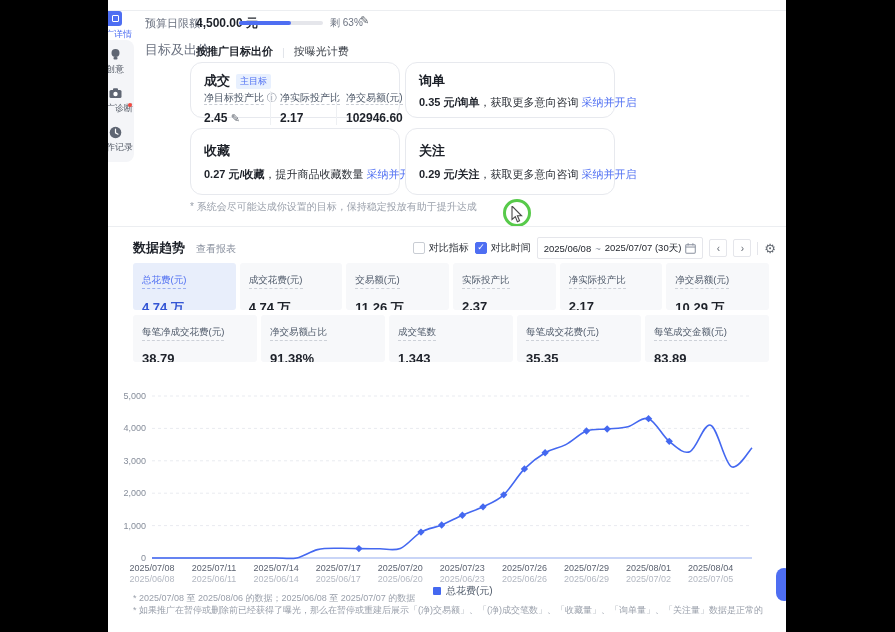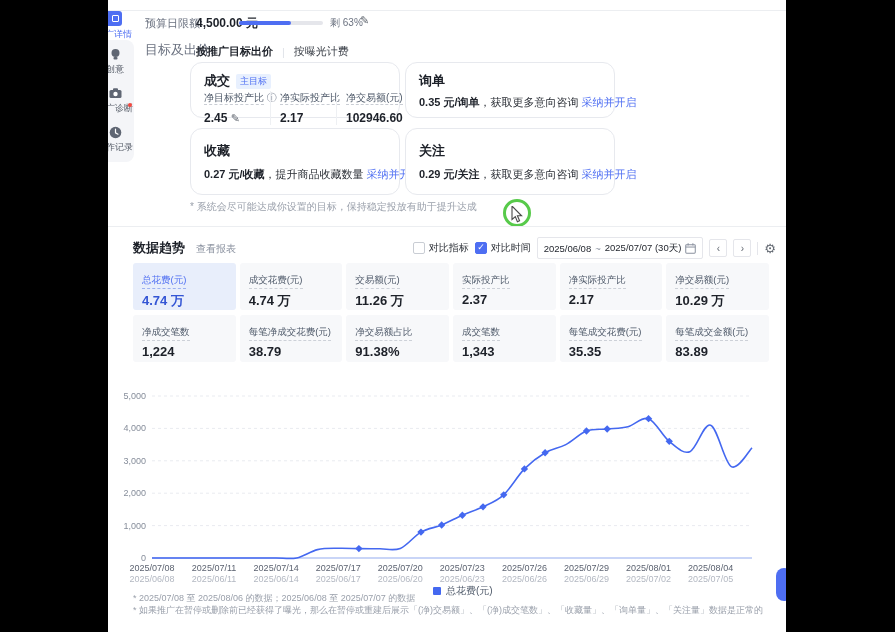--- a/index.html
+++ b/index.html
@@ -55,21 +55,21 @@
 .cb.checked::after{content:"✓";position:absolute;left:1.5px;top:-1px;color:#fff;font-size:9px}
 .cblabel{font-size:10px;color:#2b2f36}
 .datebox{display:flex;align-items:center;gap:4px;border:1px solid #e5e6eb;border-radius:2px;height:22px;padding:0 6px;font-size:9.5px;color:#1d2129;white-space:nowrap}
 .navbtn{width:18px;height:18px;border:1px solid #e5e6eb;border-radius:2px;display:flex;align-items:center;justify-content:center;font-size:10px;color:#646a73;cursor:pointer;background:#fff}
 .vsep{width:1px;height:13px;background:#e5e6eb}
 .gear{font-size:13px;color:#646a73;cursor:pointer}
 
 .tile-row{position:absolute;left:25px;width:636px;height:47px;display:flex;gap:4px}
 .tile{flex:1;background:#f7f8fa;border-radius:3px;padding:6px 9px;cursor:pointer;overflow:hidden}
 .t-label{font-size:9.5px;color:#4e5969;display:inline-block;border-bottom:1px dashed #cdd1d8;padding-bottom:1px;white-space:nowrap}
-.t-value{font-size:13px;font-weight:bold;color:#1d2129;margin-top:3px}
+.t-value{font-size:13px;font-weight:bold;color:#1d2129;margin-top:10px}
 .t-sub{font-size:9px;color:#8a919f;margin-top:2px}
 .tile.selected{background:#e8eefb}
 .tile.selected .t-label{color:#4e6ef2;border-bottom-color:#9db1f2}
 .tile.selected .t-value{color:#3355d4}
 
 #trend-chart{position:absolute;left:0;top:385px}
 .legend{left:325px;top:584px;display:flex;align-items:center;gap:5px}
 .legend .swatch{width:8px;height:8px;border-radius:1px;background:#4468f0}
 .legend .ltext{font-size:10px;color:#4e5969}
 .fnote{left:25px;font-size:9px;color:#9aa0ab;white-space:nowrap}
@@ -217,21 +217,20 @@
 
     <div class="tile-row" id="tiles-1" style="top:263px">
         <div class="tile selected"><div class="t-label">总花费(元)</div><div class="t-value">4.74 万</div></div>
         <div class="tile"><div class="t-label">成交花费(元)</div><div class="t-value">4.74 万</div></div>
         <div class="tile"><div class="t-label">交易额(元)</div><div class="t-value">11.26 万</div></div>
         <div class="tile"><div class="t-label">实际投产比</div><div class="t-value">2.37</div><div class="t-sub">0.00</div></div>
         <div class="tile"><div class="t-label">净实际投产比</div><div class="t-value">2.17</div><div class="t-sub">0.00</div></div>
         <div class="tile"><div class="t-label">净交易额(元)</div><div class="t-value">10.29 万</div></div>
       </div>
     <div class="tile-row" id="tiles-2" style="top:315px">
-        <div class="tile"><div class="t-label">净成交笔数</div><div class="t-value">1,224</div><div class="t-sub">0</div></div>
         <div class="tile"><div class="t-label">每笔净成交花费(元)</div><div class="t-value">38.79</div><div class="t-sub">0.00</div></div>
         <div class="tile"><div class="t-label">净交易额占比</div><div class="t-value">91.38%</div><div class="t-sub">0.00%</div></div>
         <div class="tile"><div class="t-label">成交笔数</div><div class="t-value">1,343</div><div class="t-sub">0</div></div>
         <div class="tile"><div class="t-label">每笔成交花费(元)</div><div class="t-value">35.35</div><div class="t-sub">0.00</div></div>
         <div class="tile"><div class="t-label">每笔成交金额(元)</div><div class="t-value">83.89</div><div class="t-sub">0.00</div></div>
       </div>
 
     <svg id="trend-chart" width="678" height="215" viewBox="0 0 678 215">
         <line x1="44" y1="173" x2="644" y2="173" stroke="#dde0e6" stroke-width="1" stroke-dasharray=""></line>
         <text x="38" y="176" text-anchor="end" font-size="9" fill="#868d9a">0</text>

